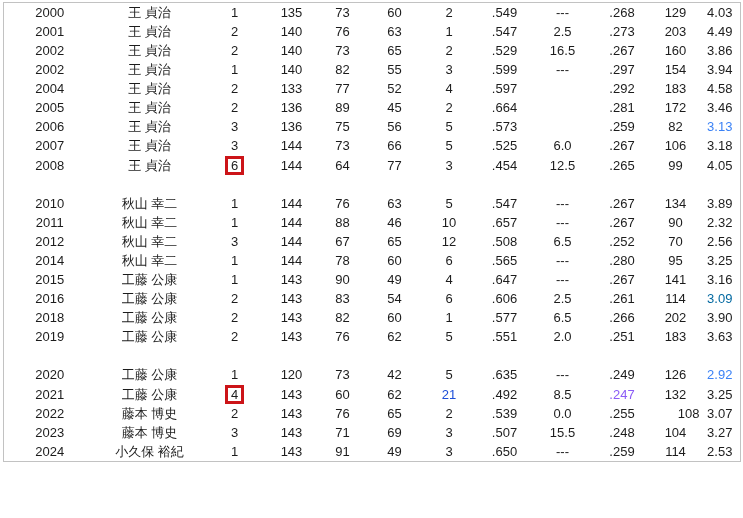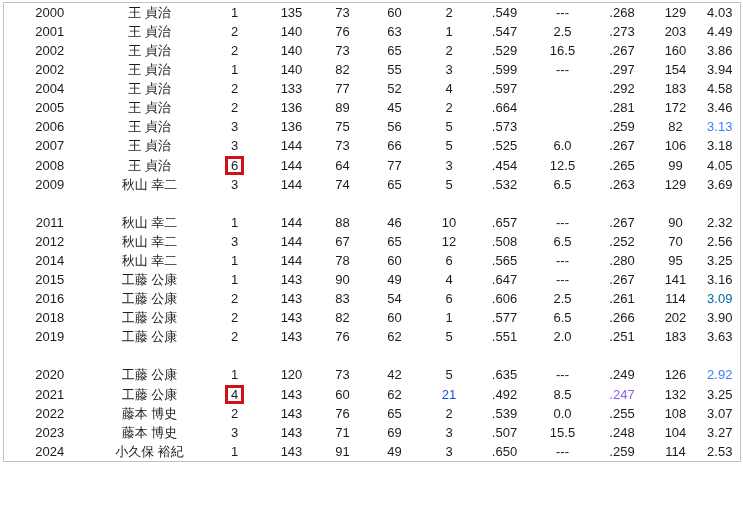--- a/index.html
+++ b/index.html
@@ -184,36 +184,36 @@
           <td style="color: rgb(28, 28, 28);">144</td>
           <td style="color: rgb(28, 28, 28);">64</td>
           <td style="color: rgb(28, 28, 28);">77</td>
           <td style="color: rgb(28, 28, 28);">3</td>
           <td style="color: rgb(28, 28, 28);">.454</td>
           <td style="color: rgb(28, 28, 28);">12.5</td>
           <td style="color: rgb(28, 28, 28);">.265</td>
           <td style="color: rgb(28, 28, 28);">99</td>
           <td style="color: rgb(28, 28, 28);">4.05</td>
         </tr>
-        <tr>
-          <td style="color: rgb(28, 28, 28);">2009</td>
-          <td style="color: rgb(28, 28, 28);">秋山 幸二</td>
-          <td style="color: rgb(28, 28, 28);">3</td>
-          <td style="color: rgb(28, 28, 28);">144</td>
-          <td style="color: rgb(28, 28, 28);">74</td>
-          <td style="color: rgb(28, 28, 28);">65</td>
-          <td style="color: rgb(28, 28, 28);">5</td>
-          <td style="color: rgb(28, 28, 28);">.532</td>
-          <td style="color: rgb(28, 28, 28);">6.5</td>
-          <td style="color: rgb(28, 28, 28);">.263</td>
-          <td style="color: rgb(28, 28, 28);">129</td>
-          <td style="color: rgb(28, 28, 28);">3.69</td>
-        </tr>
         <tr class="spacer">
           <td colspan="12"></td>
+        </tr>
+        <tr>
+          <td style="color: rgb(28, 28, 28);">2010</td>
+          <td style="color: rgb(28, 28, 28);">秋山 幸二</td>
+          <td style="color: rgb(28, 28, 28);">1</td>
+          <td style="color: rgb(28, 28, 28);">144</td>
+          <td style="color: rgb(28, 28, 28);">76</td>
+          <td style="color: rgb(28, 28, 28);">63</td>
+          <td style="color: rgb(28, 28, 28);">5</td>
+          <td style="color: rgb(28, 28, 28);">.547</td>
+          <td style="color: rgb(28, 28, 28);">---</td>
+          <td style="color: rgb(28, 28, 28);">.267</td>
+          <td style="color: rgb(28, 28, 28);">134</td>
+          <td style="color: rgb(28, 28, 28);">3.89</td>
         </tr>
         <tr>
           <td style="color: rgb(28, 28, 28);">2011</td>
           <td style="color: rgb(28, 28, 28);">秋山 幸二</td>
           <td style="color: rgb(28, 28, 28);">1</td>
           <td style="color: rgb(28, 28, 28);">144</td>
           <td style="color: rgb(28, 28, 28);">88</td>
           <td style="color: rgb(28, 28, 28);">46</td>
           <td style="color: rgb(28, 28, 28);">10</td>
           <td style="color: rgb(28, 28, 28);">.657</td>
@@ -341,21 +341,21 @@
           <td style="color: rgb(28, 28, 28);">2022</td>
           <td style="color: rgb(28, 28, 28);">藤本 博史</td>
           <td style="color: rgb(28, 28, 28);">2</td>
           <td style="color: rgb(28, 28, 28);">143</td>
           <td style="color: rgb(28, 28, 28);">76</td>
           <td style="color: rgb(28, 28, 28);">65</td>
           <td style="color: rgb(28, 28, 28);">2</td>
           <td style="color: rgb(28, 28, 28);">.539</td>
           <td style="color: rgb(28, 28, 28);">0.0</td>
           <td style="color: rgb(28, 28, 28);">.255</td>
-          <td style="color: rgb(28, 28, 28);">108</td>
+          <td style="color: rgb(28, 28, 28); text-align: right;">108</td>
           <td style="color: rgb(28, 28, 28);">3.07</td>
         </tr>
         <tr>
           <td style="color: rgb(28, 28, 28);">2023</td>
           <td style="color: rgb(28, 28, 28);">藤本 博史</td>
           <td style="color: rgb(28, 28, 28);">3</td>
           <td style="color: rgb(28, 28, 28);">143</td>
           <td style="color: rgb(28, 28, 28);">71</td>
           <td style="color: rgb(28, 28, 28);">69</td>
           <td style="color: rgb(28, 28, 28);">3</td>

